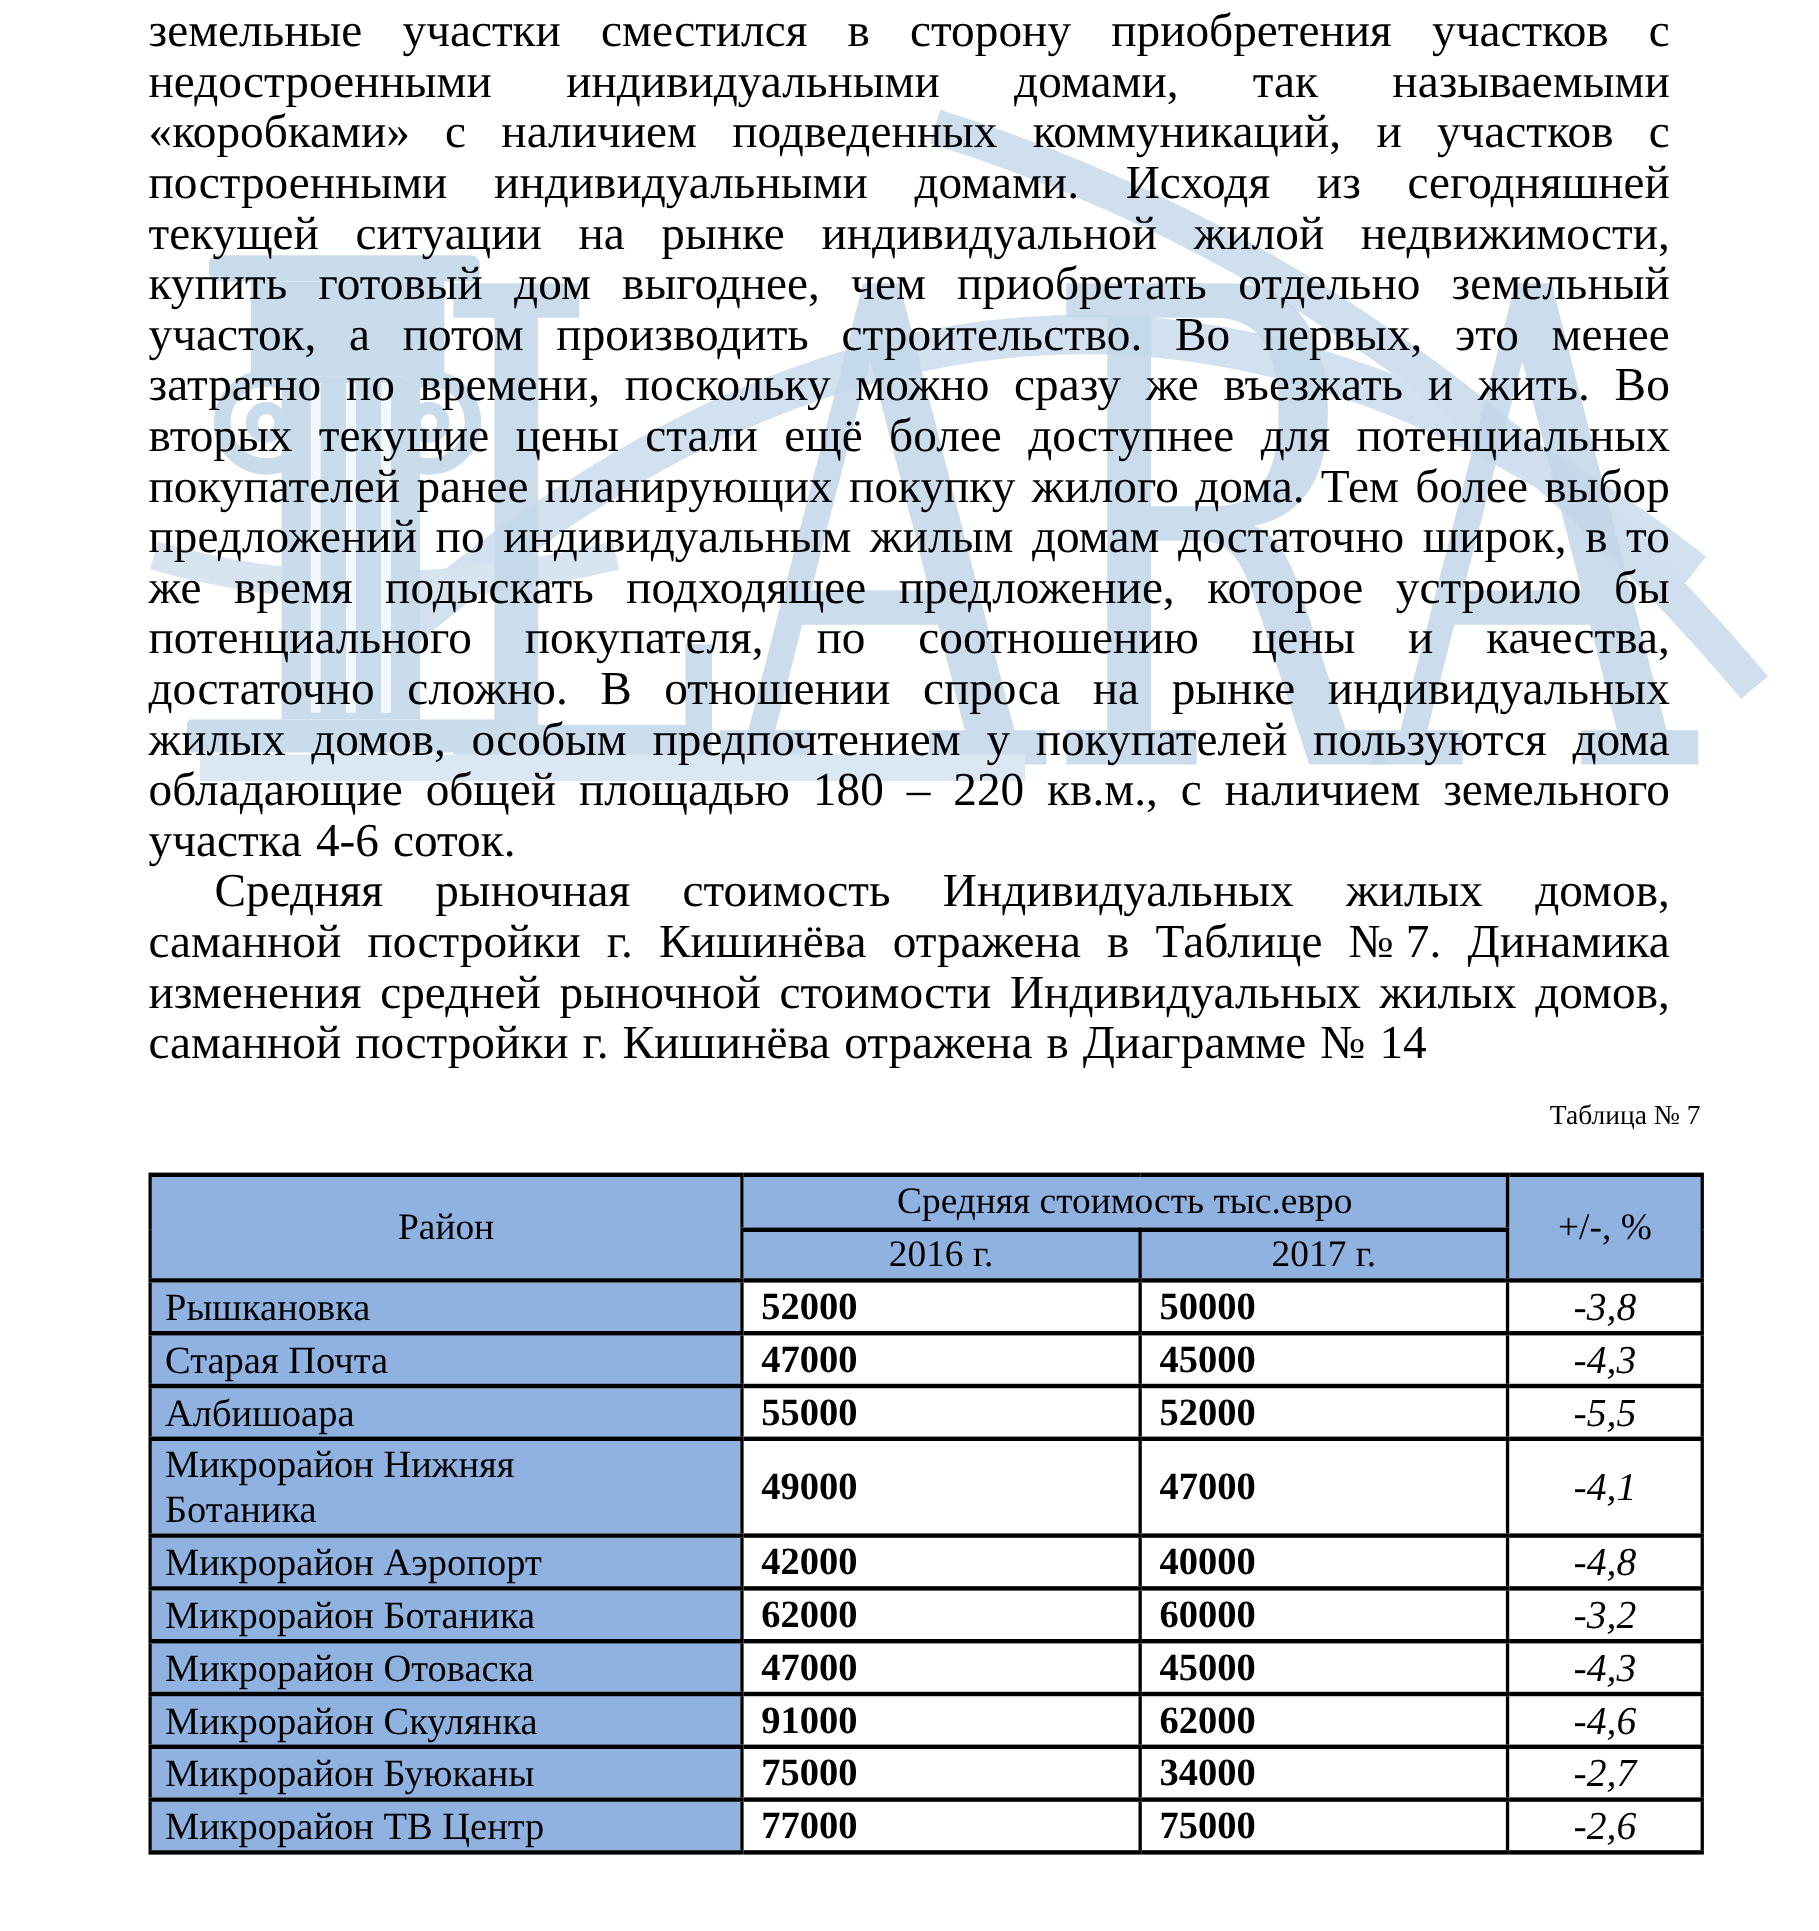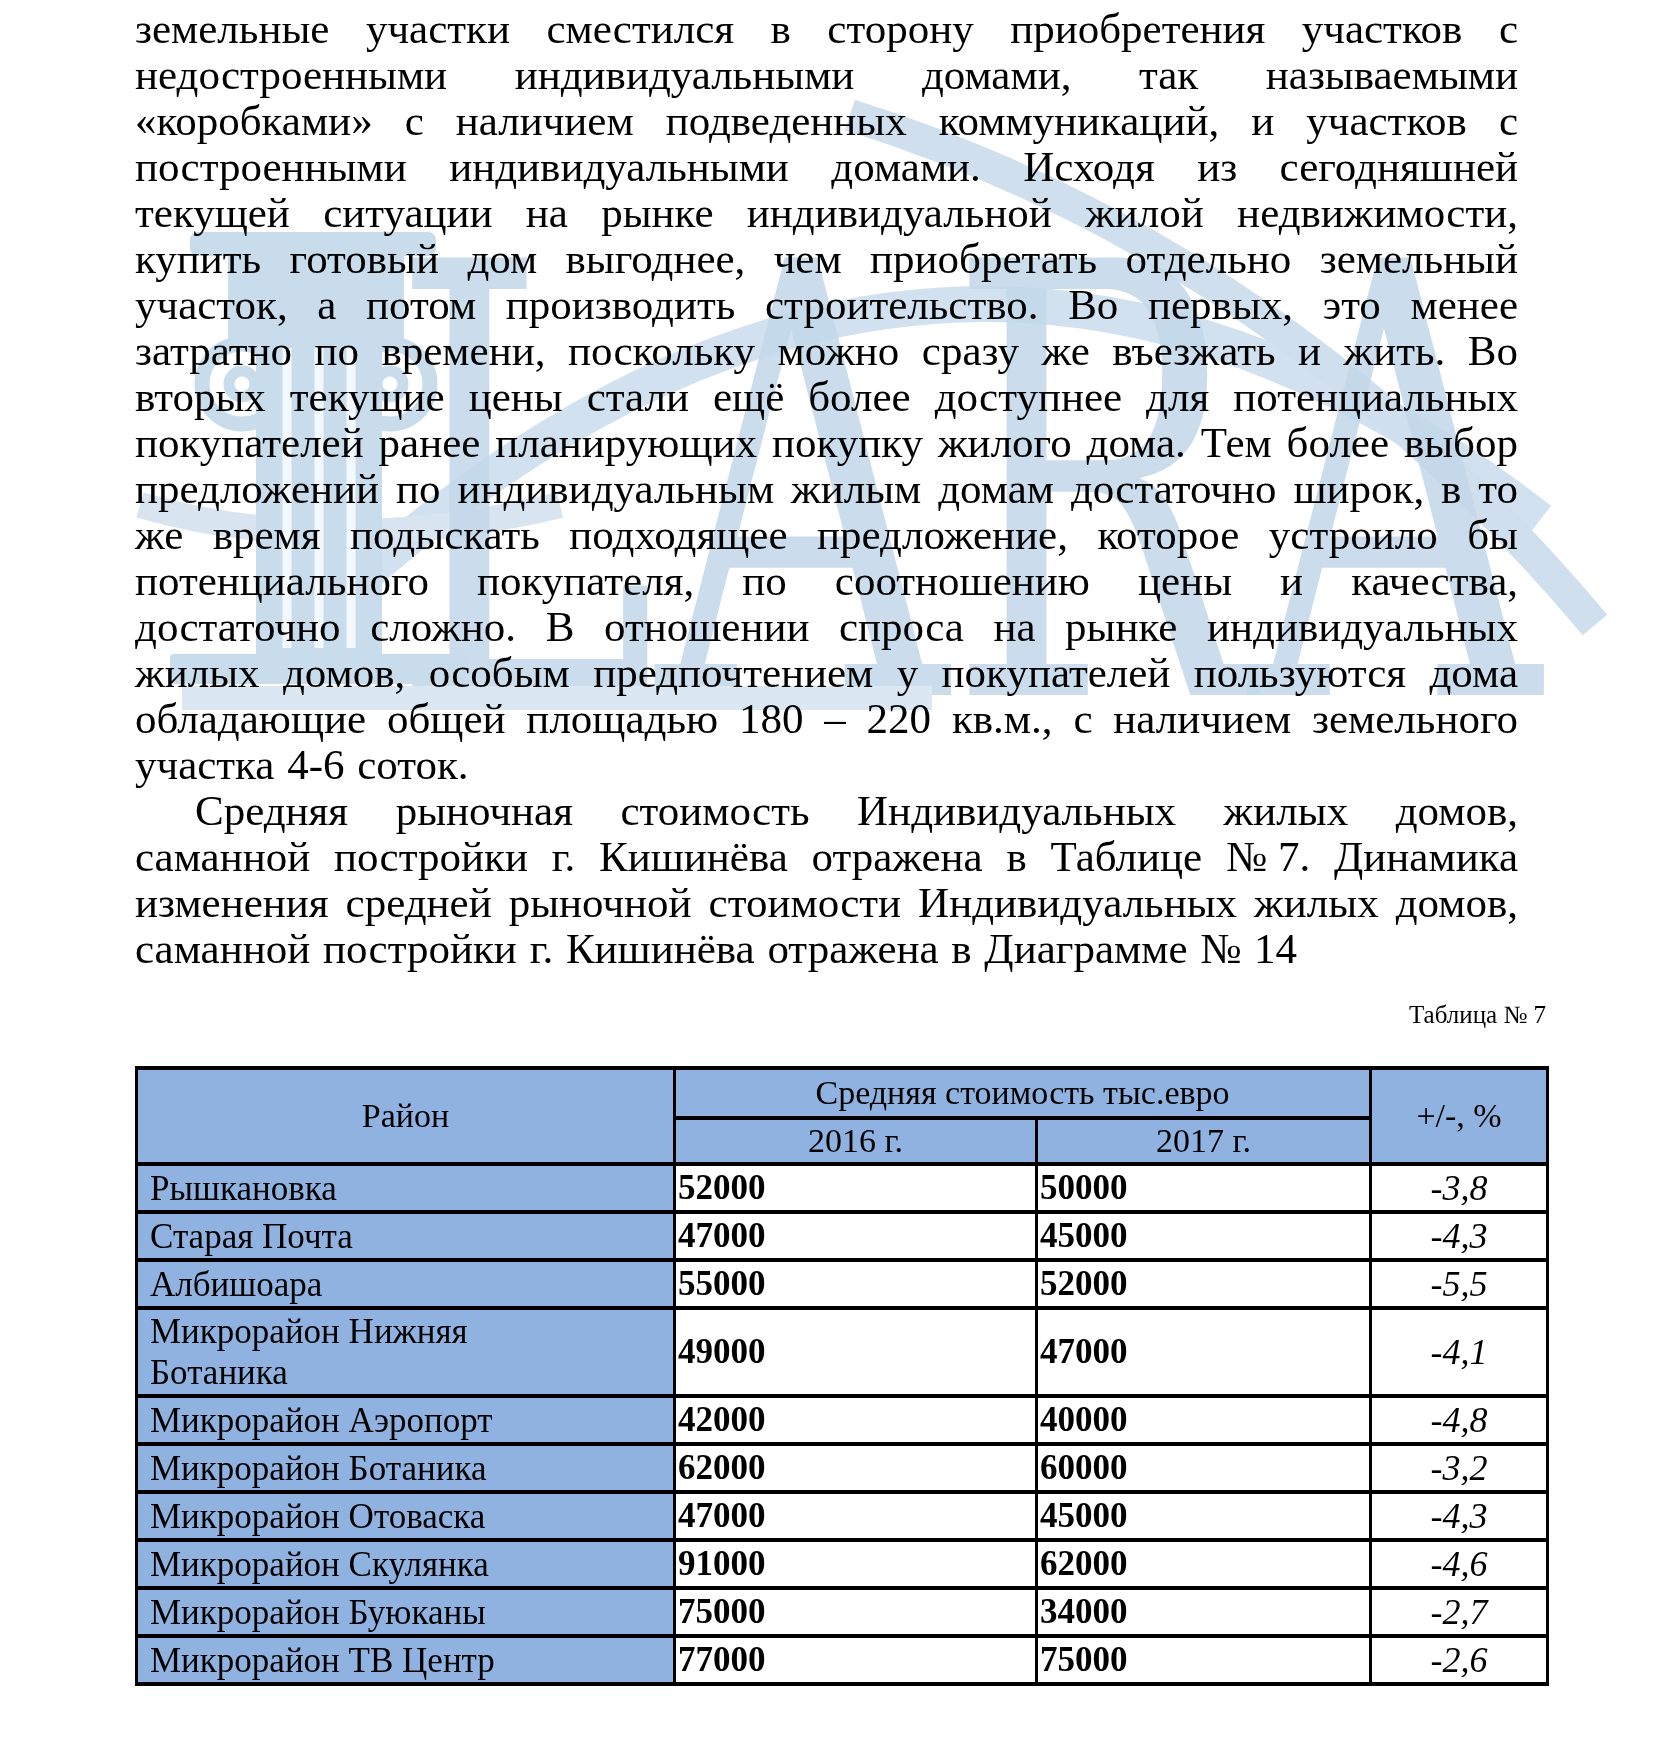--- a/index.html
+++ b/index.html
@@ -61,21 +61,21 @@
     overflow: hidden;
   }
   .price-table thead th {
     background: var(--hdr);
     font-size: 34px;
     text-align: center;
     padding: 2px 4px;
   }
   .price-table tr.h-row1 th { height: 50px; }
   .price-table tr.h-row2 th { height: 46px; }
-  .price-table td { height: 46px; font-size: 35px; padding: 1px 2px; }
+  .price-table td { height: 46px; font-size: 35px; padding: 1px 16px; }
   .price-table td.region {
     background: var(--hdr);
     text-align: left;
     padding-left: 12px;
     white-space: pre-line;
     line-height: 41px;
   }
   .price-table td.num {
     text-align: left;
     font-weight: bold;

